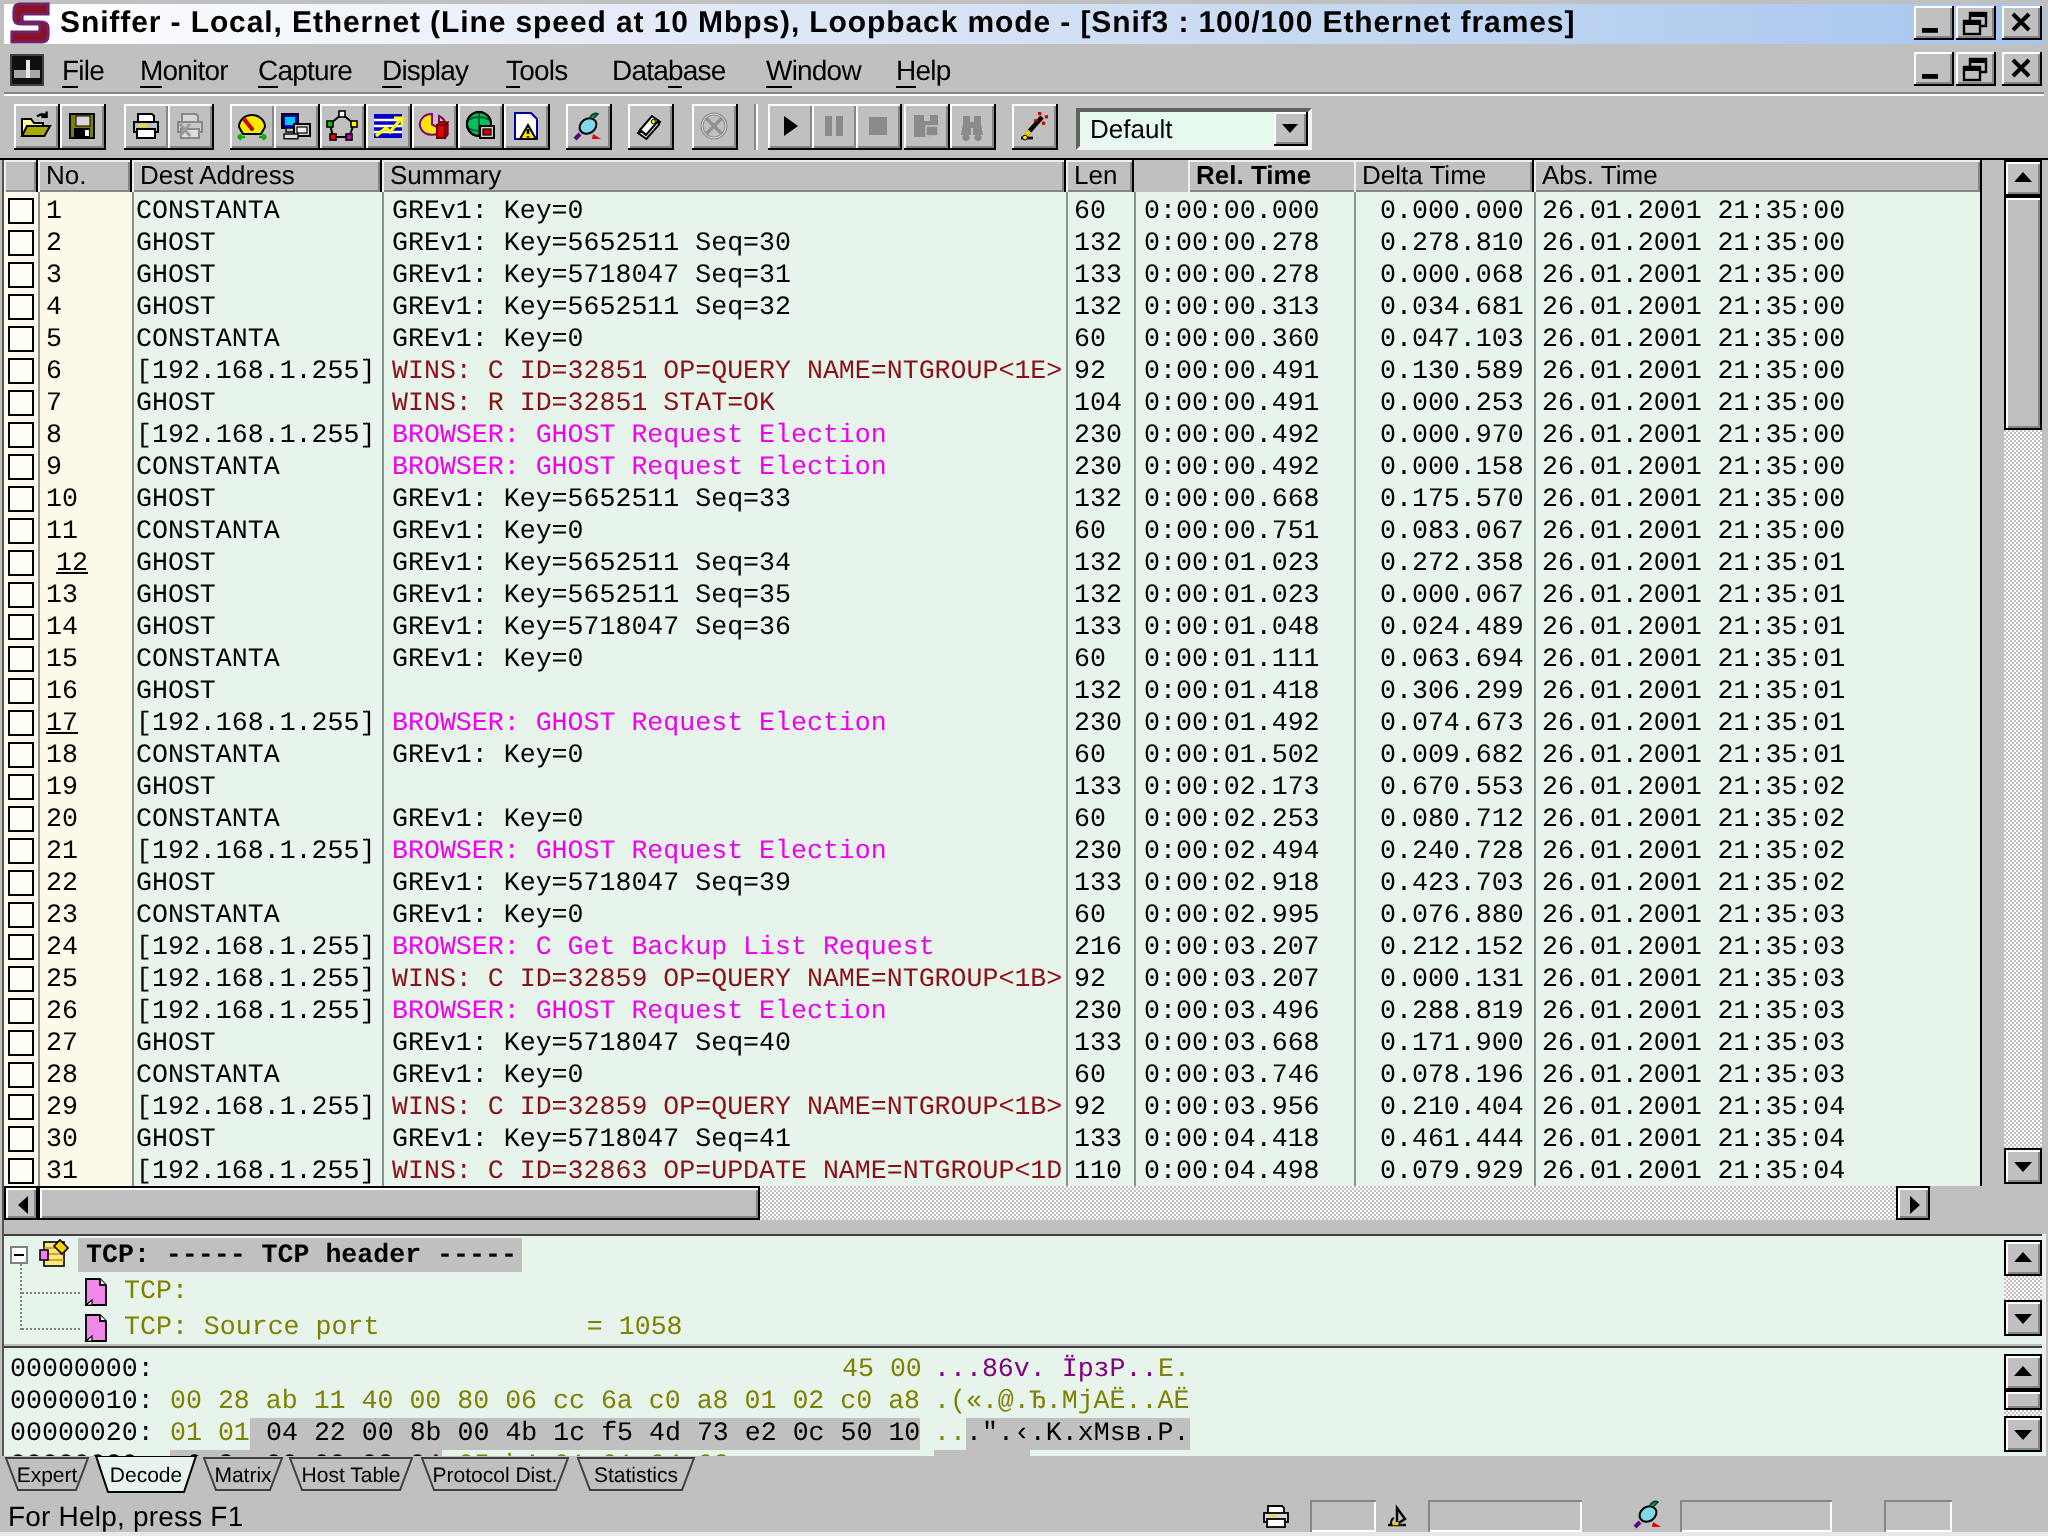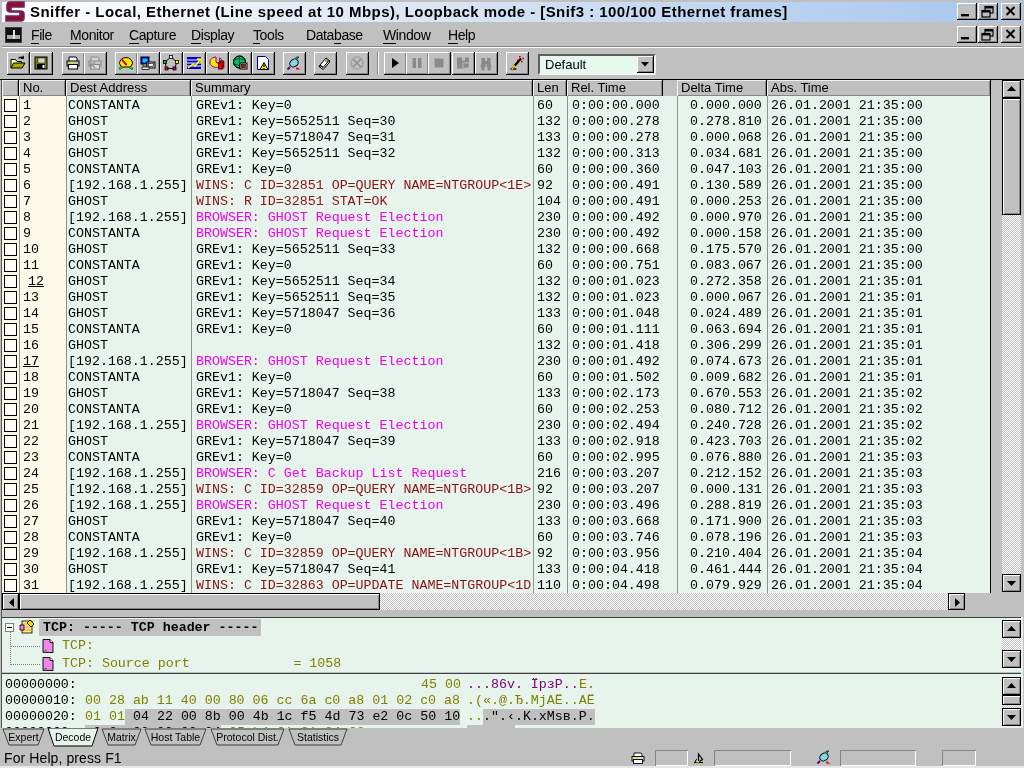--- a/index.html
+++ b/index.html
@@ -227,21 +227,21 @@
 <div style="position:absolute;left:545px;top:57px;font-size:13px;color:#000;">Default</div>
 <div style="position:absolute;left:637px;top:56px;width:17px;height:17px;background:#c0c0c0;border-right:1px solid #000;border-bottom:1px solid #000;box-shadow:inset 1px 1px 0 #fff,inset -1px -1px 0 #868686;"><svg width="15" height="15" viewBox="0 0 15 15">
       <path d="M4 6 h8 l-4 4.5 z" fill="#000"></path>
     </svg></div>
 <div style="position:absolute;left:0px;top:79px;width:1024px;height:1px;background:#000;"></div>
 <div class="hdrc" style="left:2px;width:17px;top:80px;"></div>
 <div class="hdrc" style="left:19px;width:47px;top:80px;">No.</div>
 <div class="hdrc" style="left:66px;width:125px;top:80px;">Dest Address</div>
 <div class="hdrc" style="left:191px;width:342px;top:80px;">Summary</div>
 <div class="hdrc" style="left:533px;width:34px;top:80px;">Len</div>
-<div class="hdrc" style="left:567px;width:96px;top:80px;">Rel. Time</div>
+<div class="hdrc" style="left:594px;width:96px;top:80px;font-weight:bold;">Rel. Time</div>
 <div class="hdrc" style="left:677px;width:90px;top:80px;">Delta Time</div>
 <div class="hdrc" style="left:767px;width:224px;top:80px;">Abs. Time</div>
 <div style="position:absolute;left:2px;top:96px;width:64px;height:497px;background:#fdf9e8;"></div>
 <div style="position:absolute;left:66px;top:96px;width:925px;height:497px;background:#e6f4ec;"></div>
 <div style="position:absolute;left:19px;top:96px;width:1px;height:497px;background:#8a938e;"></div>
 <div style="position:absolute;left:66px;top:96px;width:1px;height:497px;background:#8a938e;"></div>
 <div style="position:absolute;left:191px;top:96px;width:1px;height:497px;background:#8a938e;"></div>
 <div style="position:absolute;left:533px;top:96px;width:1px;height:497px;background:#8a938e;"></div>
 <div style="position:absolute;left:567px;top:96px;width:1px;height:497px;background:#8a938e;"></div>
 <div style="position:absolute;left:677px;top:96px;width:1px;height:497px;background:#8a938e;"></div>
@@ -423,21 +423,20 @@
     <span class="k" style="left:196px;">GREv1: Key=0</span>
     <span class="k" style="left:537px;">60</span>
     <span class="k" style="left:572px;">0:00:01.502</span>
     <span class="k" style="left:690px;">0.009.682</span>
     <span class="k" style="left:771px;">26.01.2001 21:35:01</span>
   </div>
 <div class="row" style="top:385px;">
     <div class="cb" style="top:2px;"></div>
     <span class="k" style="left:23px;">19</span>
     <span class="k" style="left:68px;">GHOST</span>
-    <span class="k" style="left:196px;">GREv1: Key=5718047 Seq=38</span>
     <span class="k" style="left:537px;">133</span>
     <span class="k" style="left:572px;">0:00:02.173</span>
     <span class="k" style="left:690px;">0.670.553</span>
     <span class="k" style="left:771px;">26.01.2001 21:35:02</span>
   </div>
 <div class="row" style="top:401px;">
     <div class="cb" style="top:2px;"></div>
     <span class="k" style="left:23px;">20</span>
     <span class="k" style="left:68px;">CONSTANTA</span>
     <span class="k" style="left:196px;">GREv1: Key=0</span>

